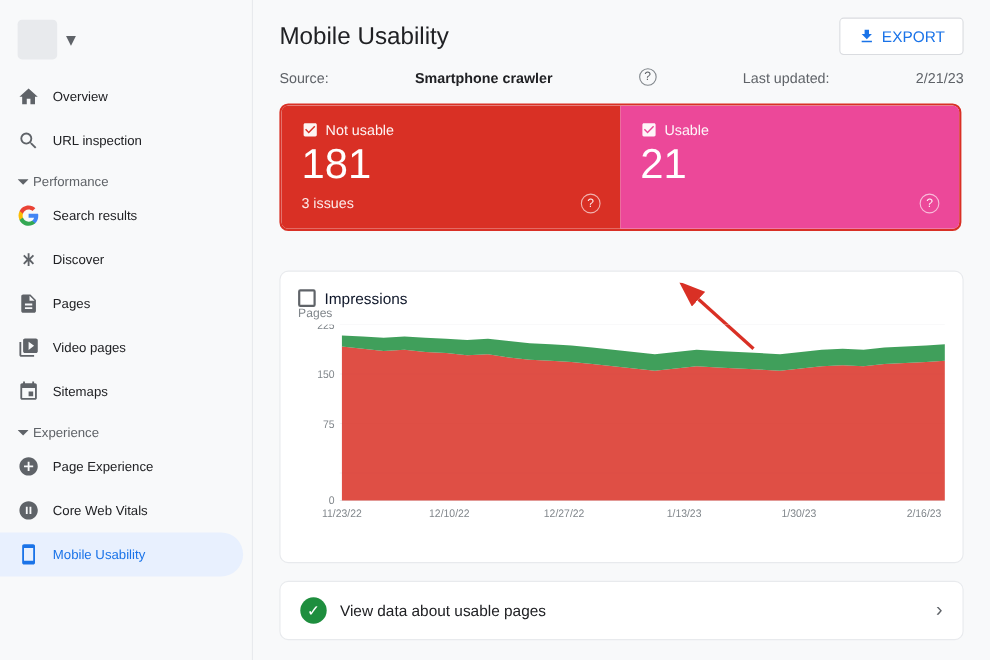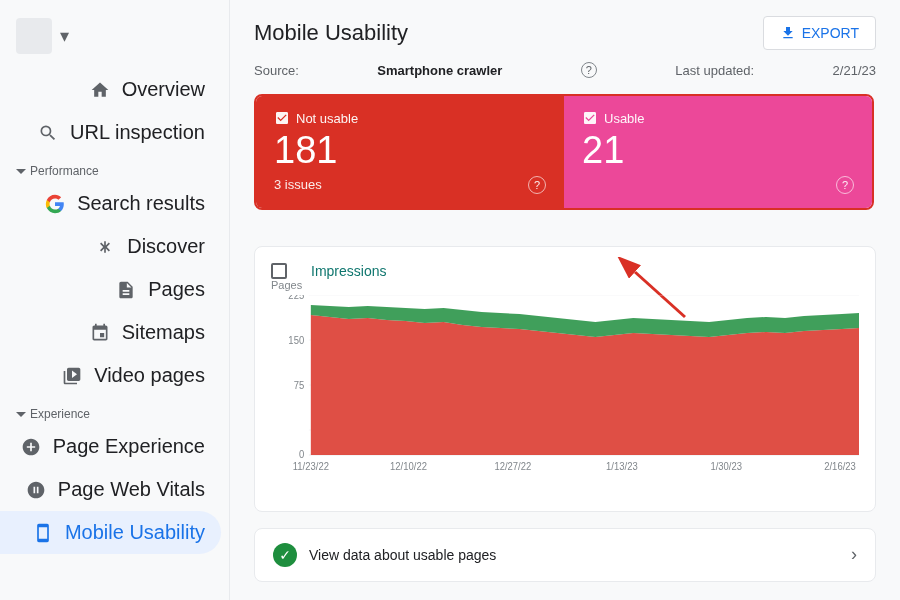--- a/index.html
+++ b/index.html
@@ -35,22 +35,21 @@
     }
     .sidebar-item {
       display: flex;
       align-items: center;
       padding: 10px 16px;
       gap: 12px;
       cursor: pointer;
       border-radius: 0 24px 24px 0;
       margin-right: 8px;
       color: #202124;
-      font-size: 20px;
-      justify-content: flex-end;
+      font-size: 12px;
     }
     .sidebar-item.active { background: #e8f0fe; color: #1a73e8; font-weight: 500; }
     .sidebar-section-label {
       padding: 10px 16px 4px 16px;
       font-size: 12px;
       color: #5f6368;
       font-weight: 500;
       display: flex;
       align-items: center;
       gap: 4px;
@@ -180,22 +179,21 @@
     }
     .chart-checkbox {
       width: 16px;
       height: 16px;
       border: 2px solid #5f6368;
       border-radius: 2px;
       background: white;
     }
     .chart-title {
       font-size: 14px;
-      color: #0f766e;
-      margin-left: 16px;
+      color: #0f172a;
     }
     .chart-area {
       position: relative;
       height: 200px;
     }
     .y-axis-label {
       font-size: 11px;
       color: #80868b;
       position: absolute;
       left: 0;
@@ -311,33 +309,33 @@
       <svg width="20" height="20" viewBox="0 0 24 24" fill="#5f6368">
           <path d="M14 2H6c-1.1 0-1.99.9-1.99 2L4 20c0 1.1.89 2 1.99 2H18c1.1 0 2-.9 2-2V8l-6-6zm2 16H8v-2h8v2zm0-4H8v-2h8v2zm-3-5V3.5L18.5 9H13z"></path>
         </svg>
     </span>
     <span>Pages</span>
   </div>
 
   <div class="sidebar-item">
     <span class="sidebar-icon">
       <svg width="20" height="20" viewBox="0 0 24 24" fill="#5f6368">
+          <path d="M4 6H2v14c0 1.1.9 2 2 2h14v-2H4V6zm16-4H8c-1.1 0-2 .9-2 2v12c0 1.1.9 2 2 2h12c1.1 0 2-.9 2-2V4c0-1.1-.9-2-2-2zm-8 12.5v-9l6 4.5-6 4.5z"></path>
+        </svg>
+    </span>
+    <span>Video pages</span>
+  </div>
+
+  <div class="sidebar-item">
+    <span class="sidebar-icon">
+      <svg width="20" height="20" viewBox="0 0 24 24" fill="#5f6368">
           <path d="M17 12h-5v5h5v-5zM16 1v2H8V1H6v2H5c-1.11 0-1.99.9-1.99 2L3 19c0 1.1.89 2 2 2h14c1.1 0 2-.9 2-2V5c0-1.1-.9-2-2-2h-1V1h-2zm3 18H5V8h14v11z"></path>
         </svg>
     </span>
     <span>Sitemaps</span>
-  </div>
-
-  <div class="sidebar-item">
-    <span class="sidebar-icon">
-      <svg width="20" height="20" viewBox="0 0 24 24" fill="#5f6368">
-          <path d="M4 6H2v14c0 1.1.9 2 2 2h14v-2H4V6zm16-4H8c-1.1 0-2 .9-2 2v12c0 1.1.9 2 2 2h12c1.1 0 2-.9 2-2V4c0-1.1-.9-2-2-2zm-8 12.5v-9l6 4.5-6 4.5z"></path>
-        </svg>
-    </span>
-    <span>Video pages</span>
   </div>
 
 
   <div class="sidebar-section-label">
     <svg width="10" height="10" viewBox="0 0 10 10" fill="#5f6368">
         <path d="M0 3l5 5 5-5z"></path>
       </svg>
     <span>Experience</span>
   </div>
 
@@ -349,21 +347,21 @@
     </span>
     <span>Page Experience</span>
   </div>
 
   <div class="sidebar-item">
     <span class="sidebar-icon">
       <svg width="20" height="20" viewBox="0 0 24 24" fill="#5f6368">
           <path d="M12 2C6.48 2 2 6.48 2 12s4.48 10 10 10 10-4.48 10-10S17.52 2 12 2zm-1 14H9V8h2v8zm4 0h-2V8h2v8z"></path>
         </svg>
     </span>
-    <span>Page Web Vitals</span>
+    <span>Core Web Vitals</span>
   </div>
 
   <div class="sidebar-item active">
     <span class="sidebar-icon">
       <svg width="20" height="20" viewBox="0 0 24 24" fill="#1a73e8">
           <path d="M17 1.01L7 1c-1.1 0-2 .9-2 2v18c0 1.1.9 2 2 2h10c1.1 0 2-.9 2-2V3c0-1.1-.9-1.99-2-1.99zM17 19H7V5h10v14z"></path>
         </svg>
     </span>
     <span style="color:#1a73e8;font-weight:500;">Mobile Usability</span>
   </div>

